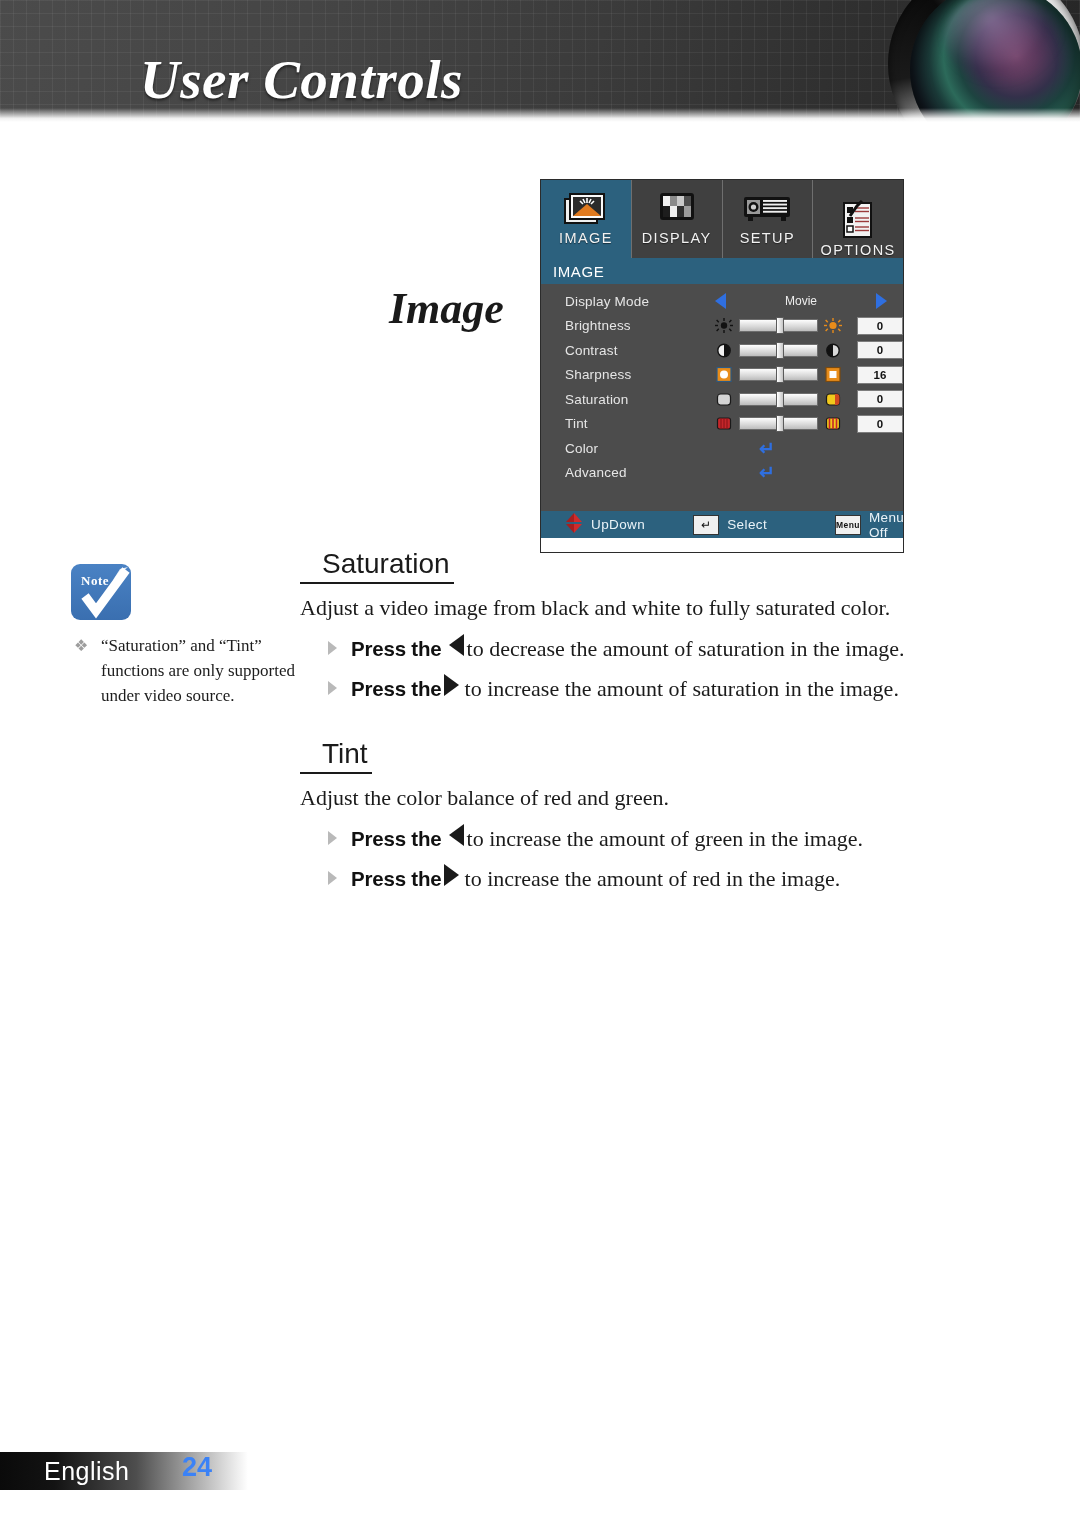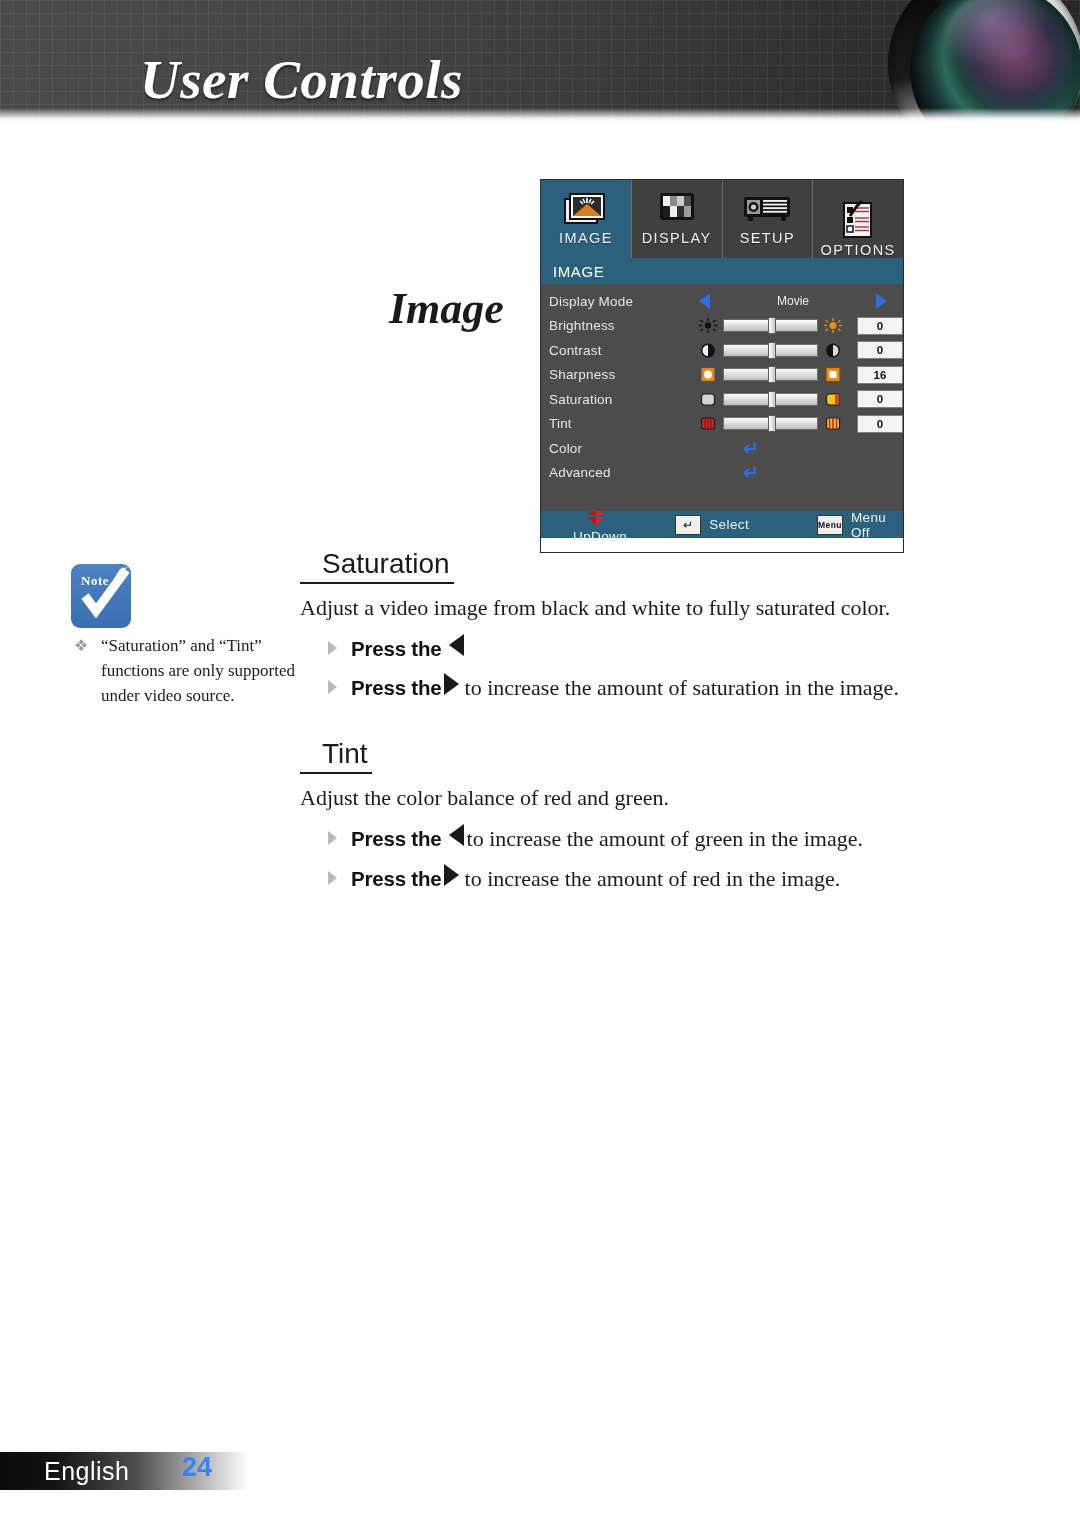--- a/index.html
+++ b/index.html
@@ -74,21 +74,21 @@
   .osd-title{
     height:26px;background:#2c617e;color:#ffffff;
     display:flex;align-items:center;padding-left:12px;
     font-size:15px;letter-spacing:.6px;
   }
   .osd-body{
     background:#4c4c4c;height:222px;position:relative;padding-top:5px;
   }
   .osd-row{
     height:24.5px;display:flex;align-items:center;color:#e6e6e6;font-size:13.5px;
-    padding-left:8px;position:relative;
+    padding-left:24px;position:relative;
   }
   .osd-row .rlabel{width:150px;letter-spacing:.2px;}
   .osd-row .value-area{display:flex;align-items:center;flex:1;}
   .arrow-l,.arrow-r{width:0;height:0;border-top:8px solid transparent;border-bottom:8px solid transparent;}
   .arrow-l{border-right:11px solid #2f6fe0;}
   .arrow-r{border-left:11px solid #2f6fe0;}
   .mode-val{flex:1;text-align:center;color:#ededed;font-size:12px;}
   .icon-sm{width:18px;height:15px;flex:0 0 18px;margin-right:6px;}
   .icon-sm2{width:18px;height:15px;flex:0 0 18px;margin:0 7px 0 6px;}
   .slider{
@@ -103,21 +103,21 @@
     width:44px;height:16px;background:#f4f4f4;border:1px solid #7d7d7d;
     color:#111;font-size:11.5px;display:flex;align-items:center;justify-content:center;
     margin-left:8px;font-family:"Liberation Sans",sans-serif;font-weight:bold;
   }
   .enter-glyph{color:#2f6fe0;font-size:19px;margin-left:44px;line-height:1;font-weight:bold;}
   .osd-foot{
     height:27px;background:#2c617e;display:flex;align-items:center;
     color:#eaf3f8;font-size:13.5px;letter-spacing:.4px;
   }
   .foot-item{display:flex;align-items:center;}
-  .foot-item.a{margin-left:24px;flex-direction:column;}
+  .foot-item.a{margin-left:24px;}
   .foot-item.b{margin-left:48px;}
   .foot-item.c{margin-left:68px;}
   .foot-lbl{margin-left:8px;}
   .enterkey{
     width:24px;height:18px;background:#f0f0f0;border:1px solid #333;
     color:#111;font-size:12px;display:flex;align-items:center;justify-content:center;
   }
   .menukey{
     width:26px;height:18px;background:#f0f0f0;border:1px solid #333;
     color:#111;font-size:8.5px;font-weight:bold;display:flex;align-items:center;justify-content:center;
@@ -126,21 +126,21 @@
 
   
   .page-title{
     position:absolute;left:389px;top:283px;
     font-family:"Liberation Serif", serif;font-style:italic;font-weight:bold;
     font-size:44px;color:#1a1a1a;
   }
 
   
   .note-icon{
-    position:absolute;left:71px;top:564px;width:60px;height:64px;
+    position:absolute;left:71px;top:564px;width:60px;height:56px;
     border-radius:9px;background:linear-gradient(to bottom,#4a82c4,#3a6fb0);
   }
   .note-word{
     position:absolute;left:10px;top:9px;color:#ffffff;
     font-family:"Liberation Serif", serif;font-weight:bold;font-size:13px;letter-spacing:.5px;
   }
   .note-check{position:absolute;left:2px;top:2px;}
   .note-text{
     position:absolute;left:75px;top:633px;width:235px;
     font-family:"Liberation Serif", serif;font-size:17px;color:#1c1c1c;line-height:25px;
@@ -487,20 +487,21 @@
   <div class="note-body">“Saturation” and “Tint” functions are only supported under video source.</div>
 </div>
 
 <div class="sec" style="left:300px;top:548px;">
   <div class="sec-h">Saturation</div>
   <div class="sec-p">Adjust a video image from black and white to fully saturated color.</div>
   <div class="li" style="margin-left:28px;">
     <span class="tri"></span>
     <span class="press">Press the</span>
     <span class="glyph-l"></span>
+    <span>to decrease the amount of saturation in the image.</span>
   </div>
   <div class="li" style="margin-left:28px;">
     <span class="tri"></span>
     <span class="press">Press the</span>
     <span class="glyph-r"></span>
     <span>to increase the amount of saturation in the image.</span>
   </div>
 </div>
 
 <div class="sec" style="left:300px;top:738px;">

